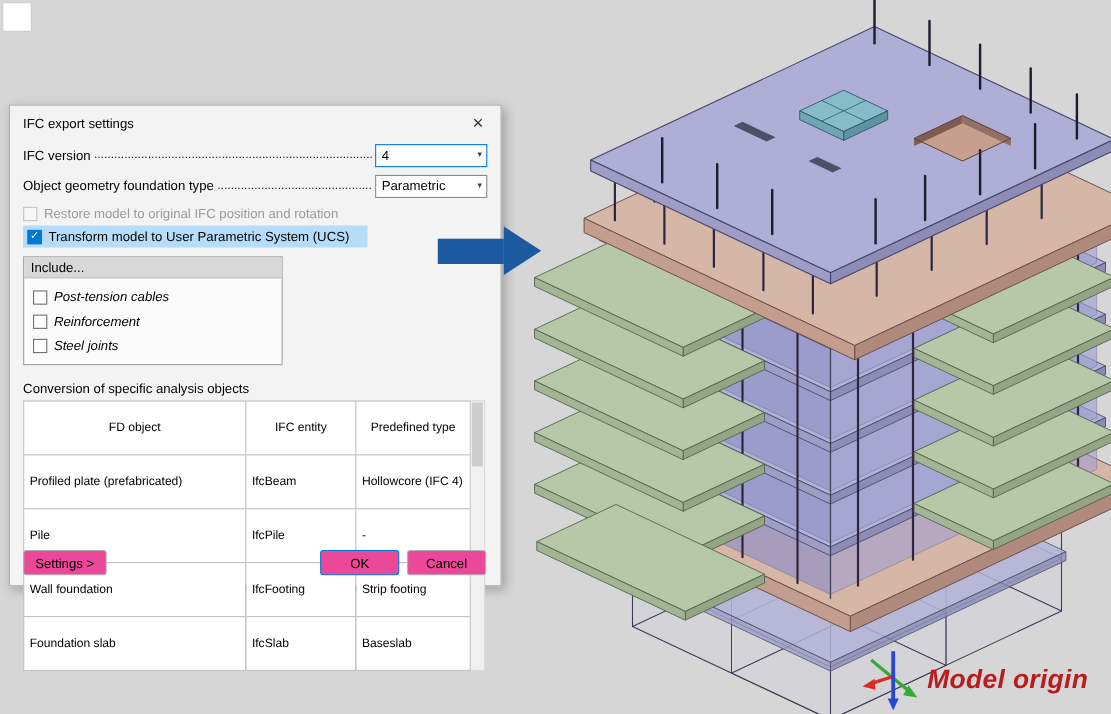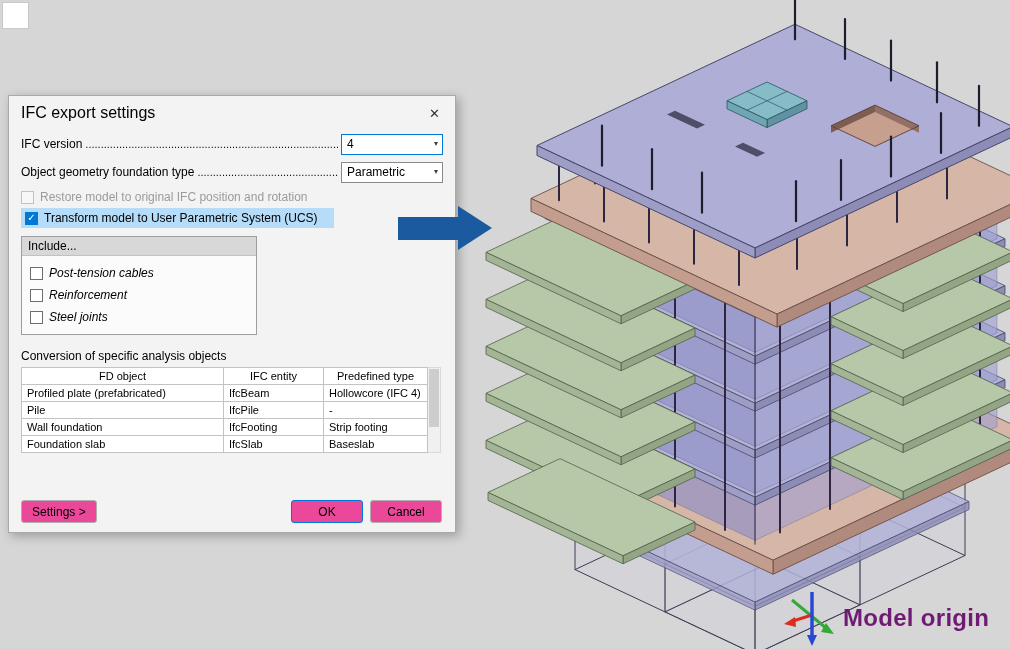--- a/index.html
+++ b/index.html
@@ -13,21 +13,21 @@
   #model-svg{position:absolute;left:0;top:0;width:1010px;height:649px;}
 
   
   .dialog{
     position:absolute;left:8px;top:95px;width:448px;height:438px;
     background:#f3f3f3;border:1px solid #a9a9a9;box-sizing:border-box;
     box-shadow:3px 3px 10px rgba(0,0,0,0.28);
     font-size:12px;z-index:10;
   }
   .dlg-header{display:flex;justify-content:space-between;align-items:center;padding:8px 12px 6px;}
-  .dlg-title{font-size:16px;}
+  .dlg-title{font-size:12px;}
   .dlg-close{font-size:13px;color:#333;cursor:pointer;padding:0 3px;}
 
   .field-row{display:flex;align-items:center;margin:4px 12px 0;height:24px;}
   .flabel{white-space:nowrap;}
   .leader{flex:1;overflow:hidden;white-space:nowrap;margin:0 3px;color:#111;font-size:11px;}
   .leader::after{content:"...................................................................................................................................";}
   .combo{
     display:flex;align-items:center;justify-content:space-between;
     width:102px;height:21px;background:#fff;border:1px solid #8a8a8a;
     padding:0 4px 0 5px;box-sizing:border-box;flex:none;cursor:default;
@@ -47,21 +47,21 @@
   .cb-row.disabled .cb-label{color:#9b9b9b;}
 
   .include-group{margin:8px 12px 0;width:236px;border:1px solid #9e9e9e;background:#fbfbfb;box-sizing:border-box;}
   .ig-header{background:#d8d8d8;padding:2px 6px;border-bottom:1px solid #c2c2c2;}
   .ig-body{padding:2px 8px 10px;font-style:italic;}
   .ig-body .cb-row{margin:8px 0 0;}
 
   .conv-caption{margin:14px 12px 4px;}
   .table-wrap{display:flex;margin:0 12px;align-items:stretch;}
   table{border-collapse:collapse;width:406px;font-size:11px;table-layout:fixed;}
-  th,td{border:1px solid #c3c3c3;padding:2px 5px;height:15px;box-sizing:border-box;background:#fff;overflow:hidden;white-space:nowrap;}
+  th,td{border:1px solid #c3c3c3;padding:18px 5px;height:15px;box-sizing:border-box;background:#fff;overflow:hidden;white-space:nowrap;}
   th{font-weight:normal;text-align:center;}
   td{text-align:left;}
   .vscroll{width:13px;background:#f0f0f0;border:1px solid #dadada;border-left:none;position:relative;box-sizing:border-box;}
   .vthumb{position:absolute;left:1px;right:1px;top:1px;height:58px;background:#cdcdcd;}
 
   .btn-row{position:absolute;left:12px;right:13px;bottom:9px;display:flex;justify-content:space-between;align-items:center;}
   .btn{
     height:23px;min-width:72px;background:#ec4899;border:1px solid #b0b0b0;border-radius:3px;
     font-family:inherit;font-size:12px;padding:0 10px;cursor:pointer;color:#000;
   }
@@ -340,14 +340,14 @@
 
 <div class="origin">
   <svg class="axes" viewBox="0 0 60 60">
     <line x1="10" y1="12" x2="44" y2="40" stroke-width="3" stroke="#35a935"></line>
     <polygon points="44,35 52,46 39,44" fill="#35a935"></polygon>
     <line x1="30" y1="27" x2="11" y2="33" stroke-width="3" stroke="#dd2b20"></line>
     <polygon points="13,29 2,36 14,39" fill="#dd2b20"></polygon>
     <line x1="30" y1="4" x2="30" y2="48" stroke-width="3.5" stroke="#2a47d4"></line>
     <polygon points="25,47 35,47 30,58" fill="#2a47d4"></polygon>
   </svg>
-  <span class="origin-label" style="color: #701a75;">Model origin</span>
+  <span class="origin-label" style="color: #b91c1c; font-style: italic;">Model origin</span>
 </div>
 
 </body></html>

